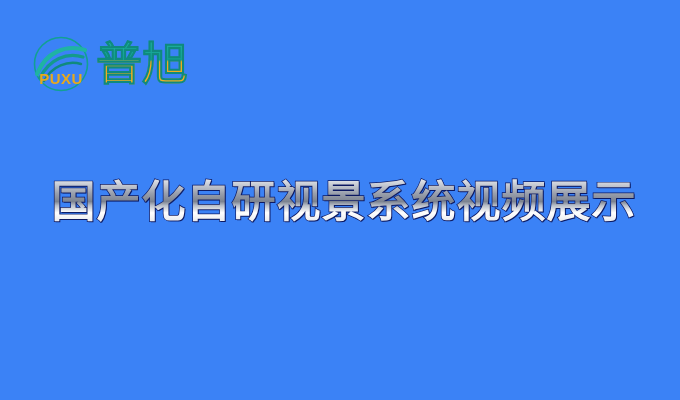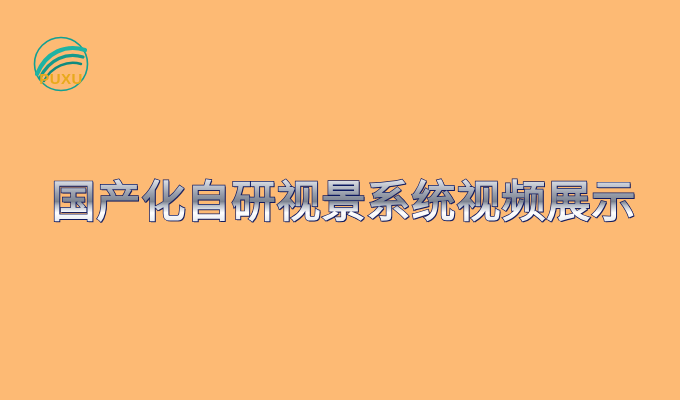--- a/index.html
+++ b/index.html
@@ -6,21 +6,21 @@
   html, body {
     margin: 0;
     padding: 0;
     background: #0f1f86;
   }
 
   .slide {
     position: relative;
     width: 680px;
     height: 400px;
-    background: #fdba74;
+    background: #3b82f6;
     overflow: hidden;
     font-family: "Liberation Sans", "DejaVu Sans", sans-serif;
     -webkit-font-smoothing: antialiased;
   }
 
   
   .brand-logo {
     position: absolute;
     left: 30px;
     top: 33px;
@@ -99,20 +99,33 @@
         <g fill="none" stroke-linecap="round">
           <path d="M7 40 C 16 18, 36 10, 55 16" stroke="#1fb3a3" stroke-width="4.2"></path>
           <path d="M10 44 C 19 25, 37 18, 53 23" stroke="#149a8c" stroke-width="3.2"></path>
           <path d="M14 47 C 22 32, 38 26, 51 30" stroke="#0f8a7e" stroke-width="2.4"></path>
         </g>
 
         <text x="31" y="50" text-anchor="middle" font-family="'Liberation Sans','DejaVu Sans',sans-serif" font-size="15" font-weight="bold" letter-spacing="0.5" fill="#e8a91c">PUXU</text>
       </svg>
     </div>
 
+    <div class="brand-wordmark">
+      <svg viewBox="0 0 100 58" xmlns="http://www.w3.org/2000/svg" aria-hidden="true">
+        <defs>
+          <linearGradient id="puxuGrad" x1="0" y1="0" x2="0" y2="1">
+            <stop offset="0%" stop-color="#1fb3a3"></stop>
+            <stop offset="42%" stop-color="#12a093"></stop>
+            <stop offset="46%" stop-color="#f0a81e"></stop>
+            <stop offset="100%" stop-color="#f2b324"></stop>
+          </linearGradient>
+        </defs>
+        <text x="0" y="45" font-family="'DejaVu Sans','Liberation Sans',sans-serif" font-size="46" font-weight="bold" fill="url(#puxuGrad)" stroke="#0f8a7e" stroke-width="0.6">普旭</text>
+      </svg>
+    </div>
 
   </div>
 
   <div class="title-wrap">
     <svg viewBox="0 0 640 62" xmlns="http://www.w3.org/2000/svg">
       <defs>
         <linearGradient id="metal" x1="0" y1="0" x2="0" y2="1">
           <stop offset="0%" stop-color="#f4f5f8"></stop>
           <stop offset="14%" stop-color="#cfd3db"></stop>
           <stop offset="34%" stop-color="#9aa0ad"></stop>

